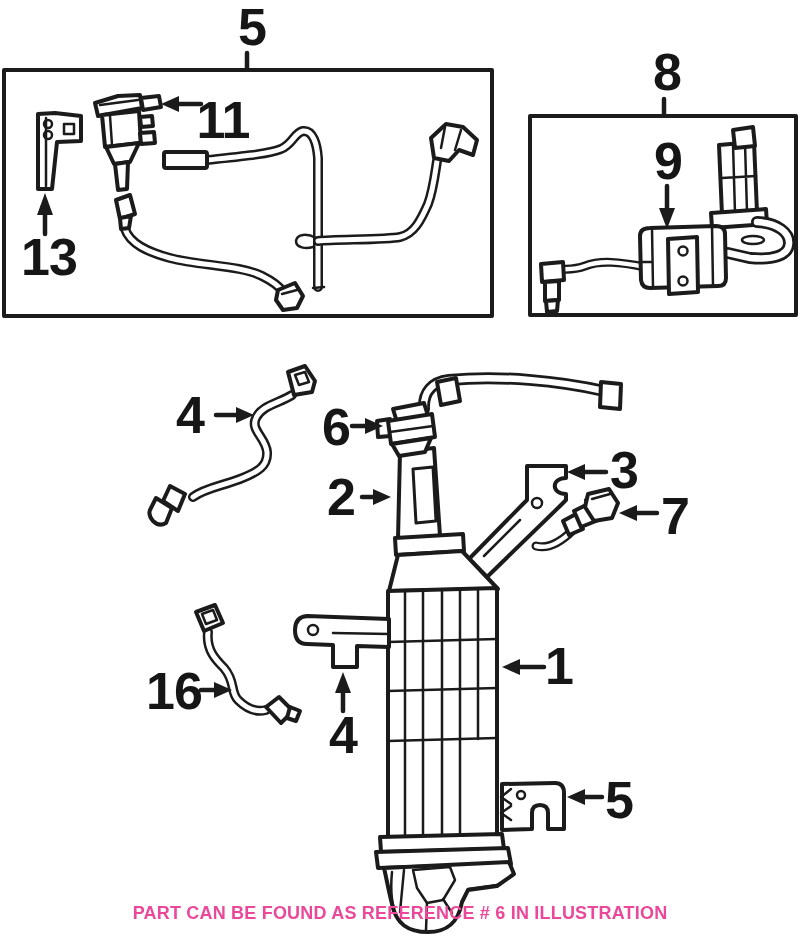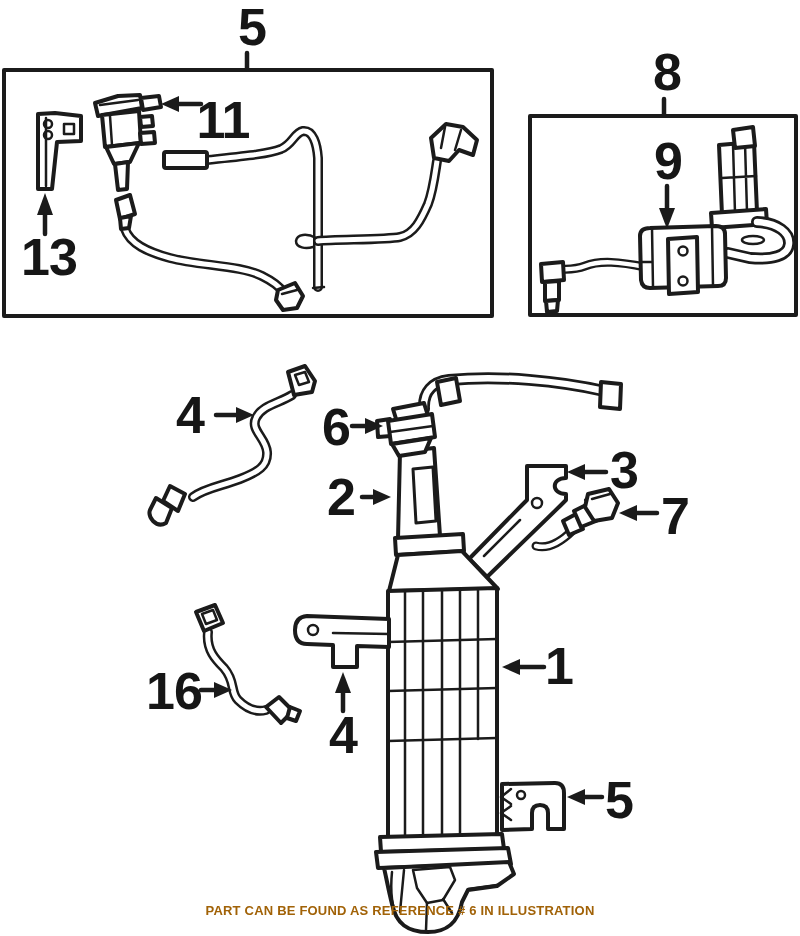--- a/index.html
+++ b/index.html
@@ -5,21 +5,21 @@
   html,body{margin:0;padding:0;background:#ffffff;}
   #stage{position:relative;width:800px;height:936px;background:#ffffff;overflow:hidden;
          font-family:"Liberation Sans", sans-serif;}
   #art{position:absolute;left:0;top:0;}
   .callout{position:absolute;transform:translate(-50%,-50%);
            font-family:"Liberation Sans", sans-serif;
            font-size:52px;font-weight:bold;color:#161616;line-height:1;
            letter-spacing:-1px;white-space:nowrap;z-index:5;}
   #caption{position:absolute;left:50%;top:903px;transform:translateX(-50%);
            font-family:"Liberation Sans", sans-serif;
-           font-size:13px;font-weight:bold;color:#a16207;letter-spacing:0.2px;
+           font-size:18px;font-weight:bold;color:#ec4899;letter-spacing:0.2px;
            white-space:nowrap;z-index:6;}
   
   .s{stroke:#1b1b1b;stroke-width:3;fill:none;stroke-linecap:round;stroke-linejoin:round;}
   .b{stroke:#1b1b1b;stroke-width:4;fill:#ffffff;stroke-linejoin:round;}
   .th{stroke-width:2.5;}
   .to{stroke:#1b1b1b;stroke-width:10;fill:none;stroke-linecap:round;}
   .ti{stroke:#ffffff;stroke-width:5;fill:none;stroke-linecap:round;}
   .to2{stroke:#1b1b1b;stroke-width:12;fill:none;stroke-linecap:round;}
   .ti2{stroke:#ffffff;stroke-width:6.5;fill:none;stroke-linecap:round;}
   .to3{stroke:#1b1b1b;stroke-width:9;fill:none;stroke-linecap:round;}

